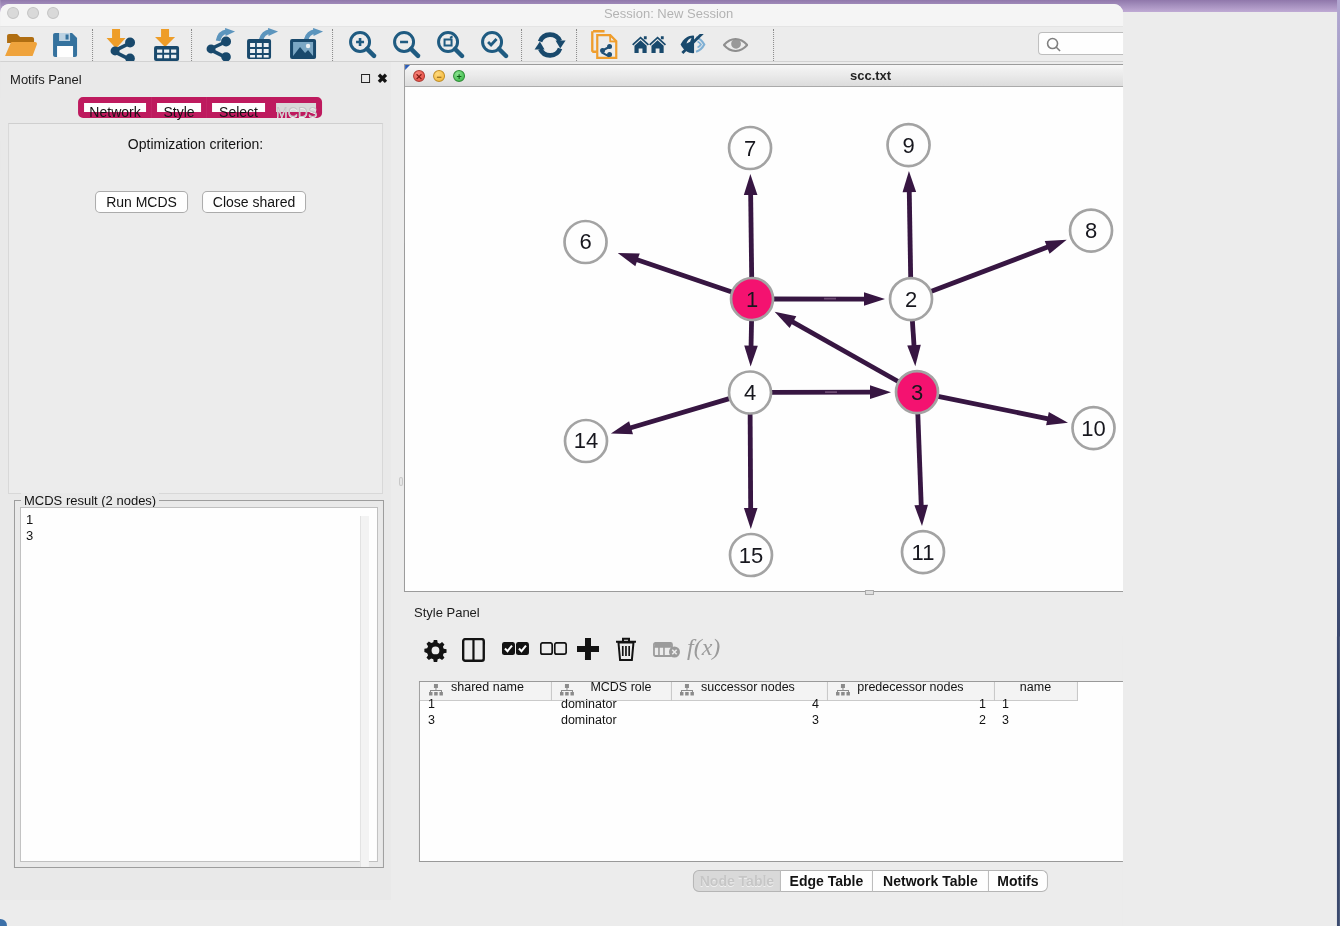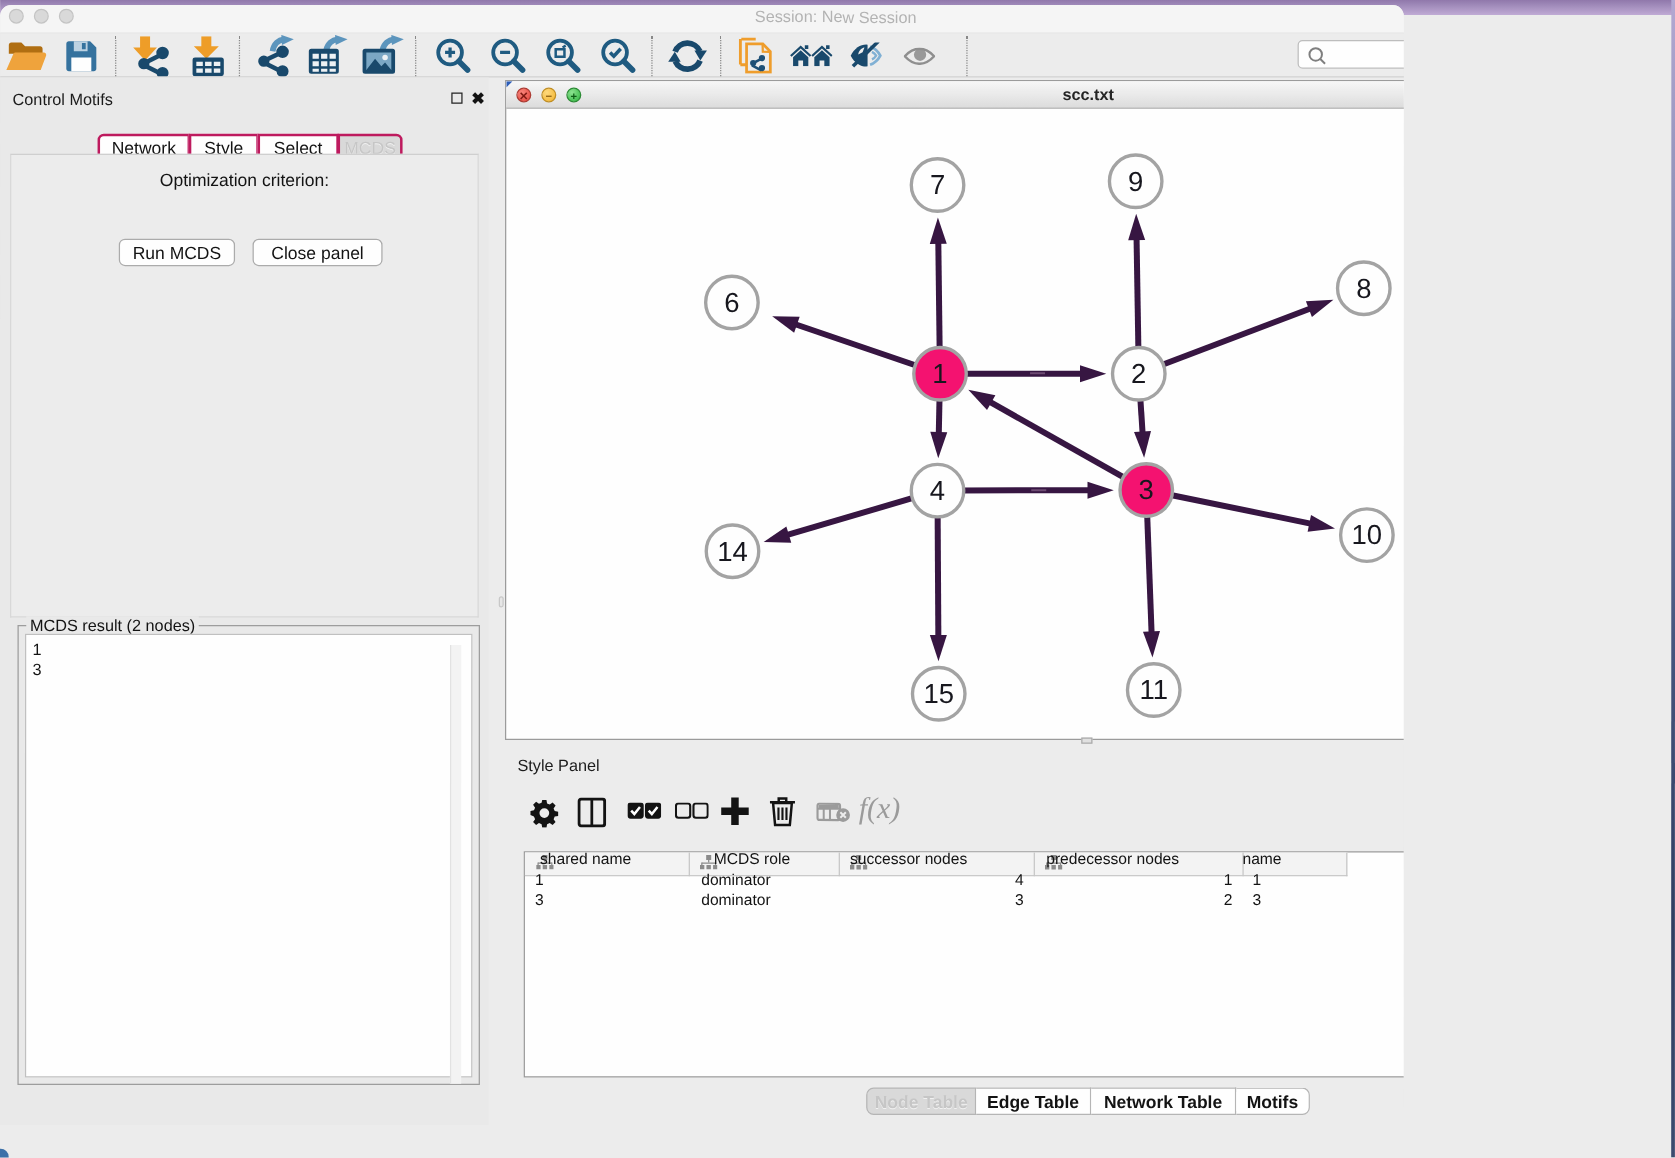--- a/index.html
+++ b/index.html
@@ -14,21 +14,21 @@
 .tl{position:absolute;top:3px;width:12px;height:12px;border-radius:50%;background:#d9d9d9;border:1px solid #c4c4c4}
 #wintitle{width:100%;text-align:center;top:5px;font-size:13px;color:#b3b3b3}
 
 #toolbar{left:0;top:23px;width:1337px;height:35px;background:#ececec;border-bottom:1px solid #d2d2d2}
 .sep{position:absolute;top:2px;height:32px;width:0;border-left:1px dotted #878787}
 .tbi{position:absolute;top:2px}
 #searchbox{left:1038px;top:5px;width:289px;height:23px;background:#fff;border:1px solid #bdbdbd;border-radius:4px}
 
 #cpanel{left:0;top:58px;width:391px;height:838px;background:#e9e9e9}
 #cphead{left:10px;top:10px;font-size:13px;color:#1a1a1a}
-.tab{position:absolute;top:45px;height:21px;background:#fff;border:2px solid #be185d;font-size:14px;color:#111;text-align:center;line-height:19px}
+.tab{position:absolute;top:35px;height:21px;background:#fff;border:6px solid #be185d;font-size:14px;color:#111;text-align:center;line-height:19px}
 .tabsel{background:#d9d9d9;color:#c6c6c6;text-shadow:0 1px 0 #f2f2f2}
 #cpcontent{left:8px;top:61px;width:375px;height:371px;background:#ececec;border:1px solid #d8d8d8;border-top:1px solid #cfcfcf}
 #optlabel{left:0;top:74px;width:391px;text-align:center;font-size:14px;color:#111}
 #dropdown{left:44px;top:97px;width:311px;height:23px;background:#fff;border:1px solid #ababab;border-radius:4px;font-size:14px;color:#111;line-height:21px;padding-left:12px}
 .btn{position:absolute;height:22px;background:#fff;border:1px solid #ababab;border-radius:5px;font-size:14px;color:#111;text-align:center;line-height:20px}
 #grpbox{left:14px;top:438px;width:370px;height:368px;border:1px solid #9d9d9d}
 #grplabel{left:6px;top:-8px;background:#e9e9e9;padding:0 3px;font-size:13px;color:#111}
 #grptext{left:5px;top:6px;width:358px;height:355px;background:#fff;border:1px solid #c0c0c0;font-size:13px;color:#111;line-height:16px;padding:4px 0 0 5px}
 #grpsb{right:8px;top:8px;width:9px;height:351px;background:#f4f4f4;border-left:1px solid #e2e2e2}
 
@@ -37,21 +37,21 @@
 .tl2{position:absolute;top:5px;width:12px;height:12px;border-radius:50%;font-size:9px;font-weight:700;text-align:center;line-height:12px}
 #netname{width:100%;text-align:center;top:3px;font-size:13px;font-weight:600;color:#222}
 
 #tpanel{left:404px;top:592px;width:933px;height:300px;background:#ececec}
 #tphead{left:10px;top:9px;font-size:13px;color:#1a1a1a}
 #ttoolbar{left:0;top:32px;width:933px;height:46px}
 #ttable{left:15px;top:85px;width:908px;height:181px;background:#fff;border:1px solid #999}
 #thdr{left:0;top:0;width:658px;height:19px;background:#f4f4f4;border-bottom:1px solid #cacaca}
 .thsep{position:absolute;top:0;height:19px;width:0;border-left:1px solid #c6c6c6}
 .treeic{position:absolute;top:2px}
-.thlbl{position:absolute;top:-2px;font-size:12.5px;color:#111;text-align:left}
+.thlbl{position:absolute;top:-2px;font-size:12.5px;color:#111;text-align:center}
 .cell{position:absolute;font-size:12.5px;color:#111}
 .ttab{position:absolute;top:0;height:22px;background:#fff;border:1px solid #b5b5b5;font-size:14px;font-weight:600;color:#111;text-align:center;line-height:20px}
 
 #statusbar{left:0;top:892px;width:1337px;height:30px;background:#ececec;border-top:1px solid #d4d4d4}
 #listbtn{left:10px;top:3px;width:28px;height:22px;background:#fdfdfd;border:1px solid #a8a8a8}
 #membtn{left:1228px;top:2px;width:97px;height:23px;background:#fdfdfd;border:1px solid #a8a8a8;border-radius:3px;font-size:12px;color:#111;line-height:21px;text-align:center}
 .fcls{position:absolute;font-size:13px;color:#111;font-weight:700}
 </style></head>
 <body>
 <div class="abs" id="desktop-top"></div>
@@ -209,31 +209,31 @@
         </svg></div>
     <div class="sep" style="left:773px"></div>
     <div class="abs" id="searchbox">
         <svg width="18" height="18" viewBox="0 0 18 18" style="position:absolute;left:6px;top:3px">
           <circle cx="7.5" cy="7.5" r="5" fill="none" stroke="#7e7e7e" stroke-width="1.6"></circle>
           <path d="M11 11l4 4" stroke="#7e7e7e" stroke-width="1.6"></path>
         </svg>
       </div>
   </div>
   <div class="abs" id="cpanel">
-    <div class="abs" id="cphead">Control Motifs</div>
+    <div class="abs" id="cphead">Motifs Panel</div>
     <div class="abs" style="left:361px;top:12px;width:9px;height:9px;border:1.6px solid #222"></div>
     <div class="fcls" style="left:377px;top:9px">✖</div>
     <div class="tab" style="left:78px;width:74px;border-radius:5px 0 0 5px">Network</div>
     <div class="tab" style="left:151px;width:56px">Style</div>
     <div class="tab" style="left:206px;width:65px">Select</div>
     <div class="tab tabsel" style="left:270px;width:52px;border-radius:0 5px 5px 0">MCDS</div>
     <div class="abs" id="cpcontent"></div>
     <div class="abs" id="optlabel">Optimization criterion:</div>
     <div class="btn" style="left:95px;top:129px;width:93px">Run MCDS</div>
-    <div class="btn" style="left:202px;top:129px;width:104px">Close panel</div>
+    <div class="btn" style="left:202px;top:129px;width:104px">Close shared</div>
     <div class="abs" id="grpbox">
       <div class="abs" id="grplabel">MCDS result (2 nodes)</div>
       <div class="abs" id="grptext">1<br>3<div class="abs" id="grpsb"></div></div>
     </div>
   </div>
   <div class="abs" id="netwin">
     <div class="abs" id="nettitle">
       <div class="tl2" style="left:8px;background:radial-gradient(circle at 35% 30%,#f98379,#e4433a);border:1px solid #ad3a32;color:#7e1710">✕</div>
       <div class="tl2" style="left:28px;background:radial-gradient(circle at 35% 30%,#ffd97c,#f3b32e);border:1px solid #c08e23;color:#8a5d0d">−</div>
       <div class="tl2" style="left:48px;background:radial-gradient(circle at 35% 30%,#8ae28e,#2fb53f);border:1px solid #2a8a33;color:#0c5c14">+</div>

